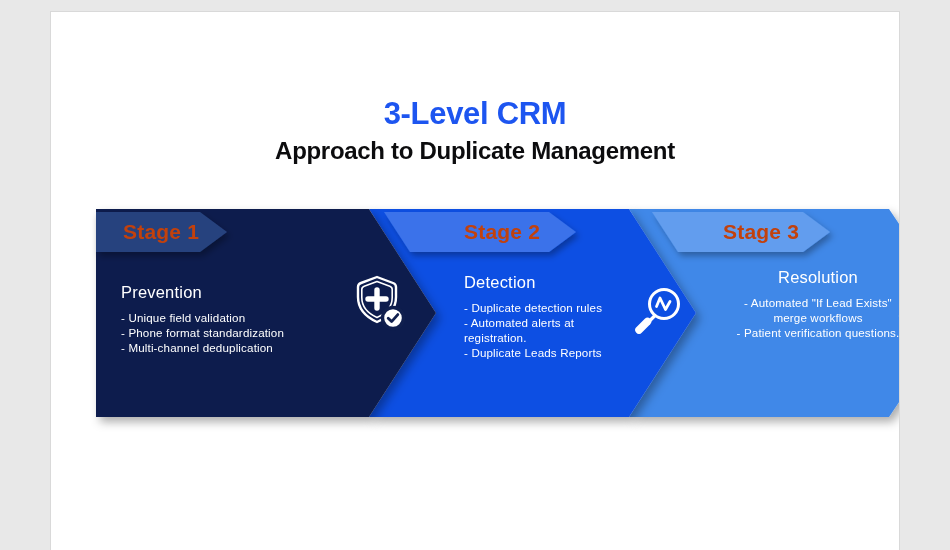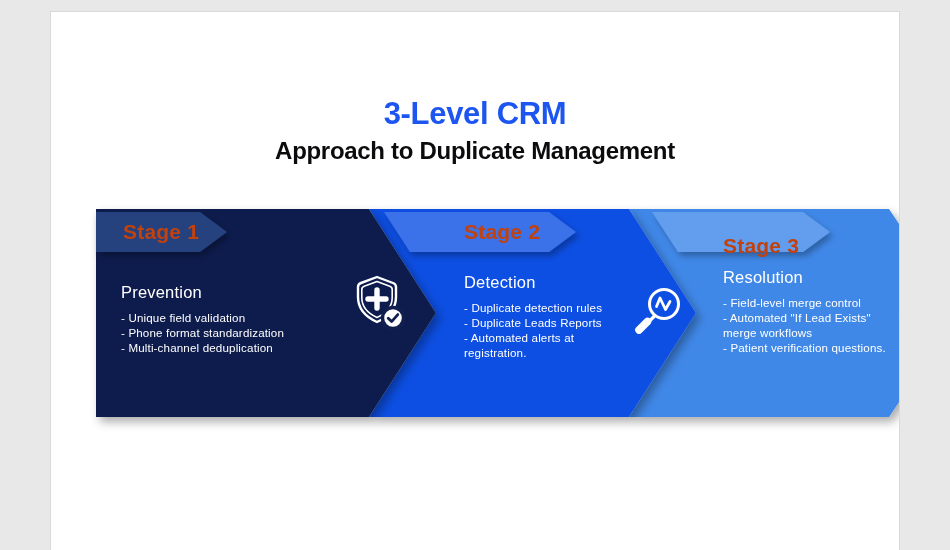--- a/index.html
+++ b/index.html
@@ -51,45 +51,44 @@
     <polygon points="318,197 578,197 645,301 578,405 318,405 385,301" filter="url(#shadowBig)" fill="#0d4fe3"></polygon>
     <polygon points="45,197 318,197 385,301 318,405 45,405" filter="url(#shadowBig)" fill="#101f4e"></polygon>
 
     <polygon points="45,200 149,200 176,220 149,240 45,240" filter="url(#shadowSm)" fill="#27437e"></polygon>
     <polygon points="333,200 498,200 525,220 498,240 359,240" filter="url(#shadowSm)" fill="#3a72ea"></polygon>
     <polygon points="601,200 752,200 779,220 752,240 627,240" filter="url(#shadowSm)" fill="#629dee"></polygon>
   </svg>
 
   <div class="banner-label" style="left:72px;top:206px;">Stage 1</div>
   <div class="banner-label" style="left:413px;top:206px;">Stage 2</div>
-  <div class="banner-label" style="left:672px;top:220px;">Stage 3</div>
+  <div class="banner-label" style="left:672px;top:206px;">Stage 3</div>
 
   <div class="stage-block" style="left:70px;top:271px;width:215px;">
     <h3 class="stage-heading">Prevention</h3>
     <div class="stage-items">
       <div class="item">- Unique field validation</div>
       <div class="item">- Phone format standardization</div>
       <div class="item">- Multi-channel deduplication</div>
     </div>
   </div>
 
   <div class="stage-block" style="left:413px;top:261px;width:160px;">
     <h3 class="stage-heading">Detection</h3>
     <div class="stage-items">
       <div class="item">- Duplicate detection rules</div>
-      <div class="item">- Duplicate Leads Reports</div>
       <div class="item">- Automated alerts at
 registration.</div>
+      <div class="item">- Duplicate Leads Reports</div>
     </div>
   </div>
 
-  <div class="stage-block" style="left:672px;top:256px;width:190px;">
+  <div class="stage-block" style="left:672px;top:256px;width:190px;text-align:center;">
     <h3 class="stage-heading">Resolution</h3>
     <div class="stage-items">
-      <div class="item">- Field-level merge control</div>
       <div class="item">- Automated "If Lead Exists"
 merge workflows</div>
       <div class="item">- Patient verification questions.</div>
     </div>
   </div>
 
   <div class="icon-box" style="left:303px;top:262px;">
     <svg width="54" height="58" viewBox="0 0 54 58" fill="none">
       <path d="M23 3 L39 9 C41 9.7 42 11 42 13 V23 C42 35 34 43 23 48 C12 43 4 35 4 23 V13 C4 11 5 9.7 7 9 Z" stroke="#ffffff" stroke-width="2.4" stroke-linejoin="round"></path>
       <path d="M23 3 L39 9 C41 9.7 42 11 42 13 V23 C42 35 34 43 23 48 C12 43 4 35 4 23 V13 C4 11 5 9.7 7 9 Z" stroke="#ffffff" stroke-width="2" stroke-linejoin="round" transform="translate(23 25.5) scale(0.8) translate(-23 -25.5)"></path>

